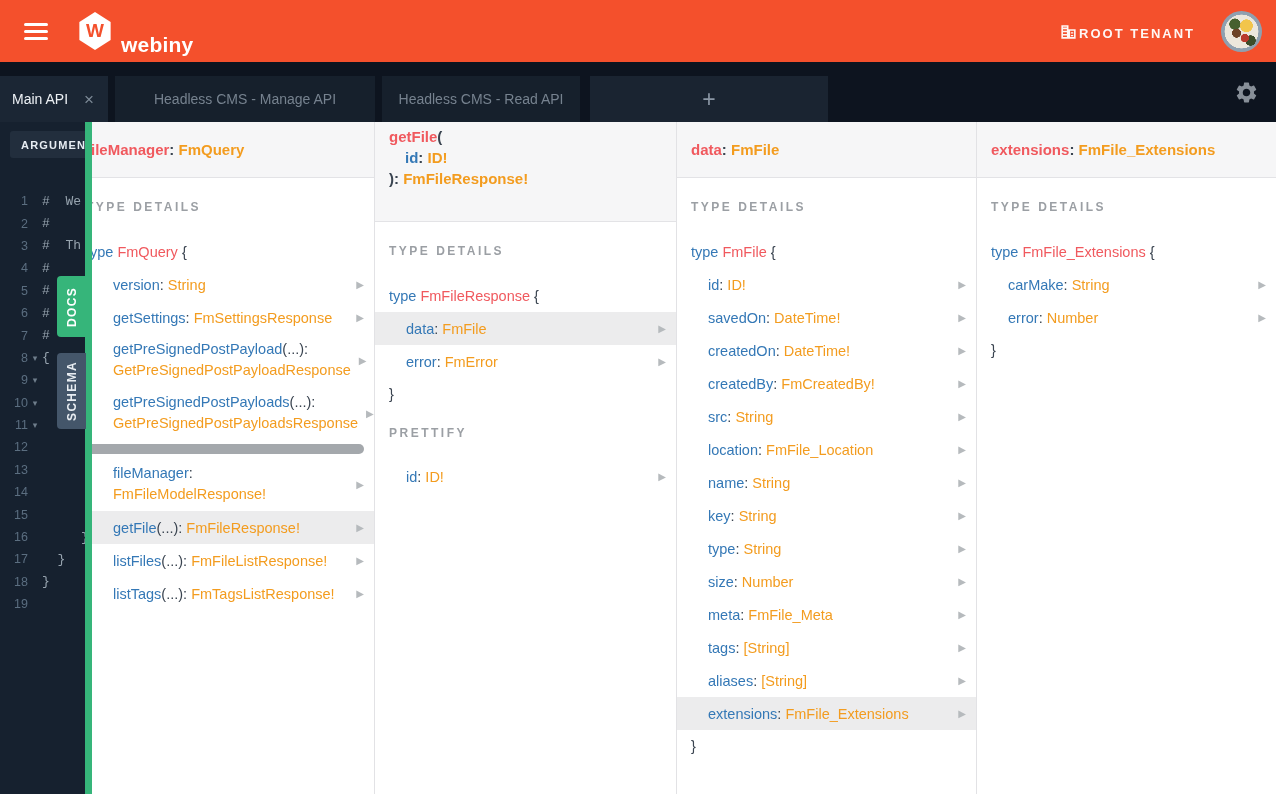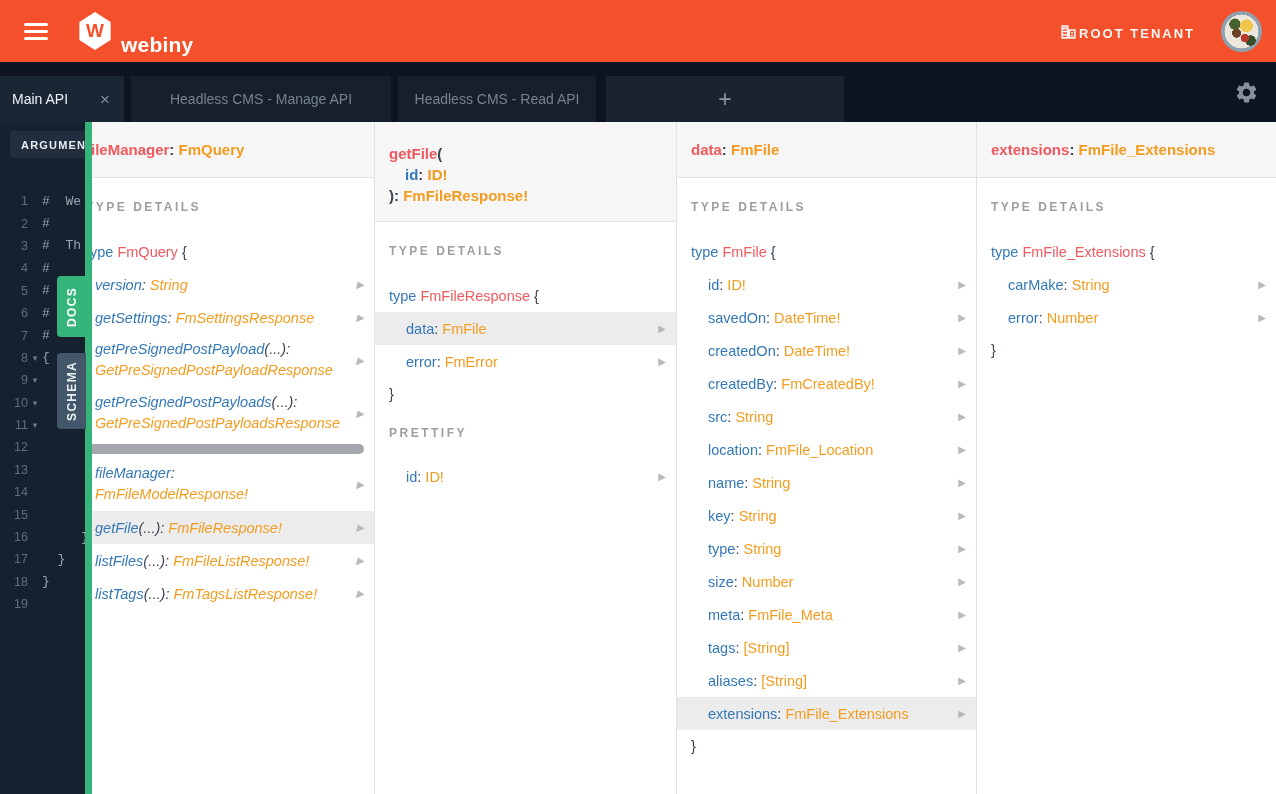--- a/index.html
+++ b/index.html
@@ -27,21 +27,21 @@
       radial-gradient(circle at 58% 66%, #b93b2c 0 11%, rgba(0,0,0,0) 12%),
       radial-gradient(circle at 34% 32%, #46602f 0 14%, rgba(0,0,0,0) 15%),
       radial-gradient(circle at 72% 72%, #3c4d2a 0 12%, rgba(0,0,0,0) 13%),
       radial-gradient(circle at 50% 50%, #ece7dc 0 58%, #8fa0b0 59% 100%); }
 
   
   .tabbar { position:absolute; left:0; top:62px; width:100%; height:60px; background:#0d141f; }
   .tabs { position:absolute; left:0; bottom:0; display:flex; align-items:flex-end; }
   .tab { height:46px; background:#16202c; color:#76828f; font-size:14px;
          display:flex; align-items:center; justify-content:center; cursor:pointer; }
-  .tab:nth-child(1){ width:124px; justify-content:flex-start; padding:0 12px; }
+  .tab:nth-child(1){ width:108px; justify-content:flex-start; padding:0 12px; }
   .tab:nth-child(2){ width:260px; margin-left:7px; }
   .tab:nth-child(3){ width:198px; margin-left:7px; }
   .tab:nth-child(4){ width:238px; margin-left:10px; }
   .tab--active { background:#1b2634; color:#edf1f5; }
   .tab-close { margin-left:auto; color:#7d8a97; font-size:17px; line-height:1; padding:2px; }
   .tab--plus { width:38px; margin-left:15px; background:#1a2431; color:#8b97a5; font-size:23px; }
   .gear { position:absolute; right:17px; top:18px; width:25px; height:25px; cursor:pointer; }
 
   
   .editor { position:absolute; left:0; top:122px; bottom:0; width:92px; background:#16212f; overflow:hidden; }
@@ -65,32 +65,32 @@
   .side-tab--schema { top:353px; height:76px; background:#44566a; color:#e8edf2; }
 
   
   .docs { position:absolute; left:92px; top:122px; right:0; bottom:0; background:#fff; display:flex; }
   .doc-col { overflow:hidden; position:relative; }
   .doc-col:nth-child(1){ width:283px; border-right:1px solid #e2e2e5; }
   .doc-col:nth-child(2){ width:302px; border-right:1px solid #e2e2e5; }
   .doc-col:nth-child(3){ width:300px; border-right:1px solid #e2e2e5; }
   .doc-col:nth-child(4){ flex:1; }
   .doc-head { background:#f6f6f7; border-bottom:1px solid #e3e3e6; height:56px; display:flex; align-items:center; }
-  .doc-head--tall { height:100px; display:block; padding-top:21px; }
+  .doc-head--tall { height:100px; display:block; padding-top:4px; }
   .doc-title { font-weight:bold; font-size:15px; padding:0 14px; line-height:21px; width:100%; }
   .doc-title-line--indent { padding-left:16px; }
   .doc-col--first .doc-title { margin-left:-20px; }
   .doc-label { margin-top:22px; padding:0 14px; height:16px; font-size:12px; letter-spacing:2.5px;
                color:#9b9fa4; font-weight:600; }
   .doc-col--first .doc-label, .doc-col--first .doc-line { margin-left:-20px; }
   .doc-line { margin-top:6px; margin-bottom:6px; padding:0 14px; font-size:14.5px; line-height:20px; }
   .doc-label + .doc-line { margin-top:26px; }
   .doc-row { min-height:33px; display:flex; align-items:center; padding:0 10px 0 31px;
              font-size:14.5px; cursor:pointer; }
-  .doc-col--first .doc-row { padding-left:3px;font-style:italic; }
+  .doc-col--first .doc-row { padding-left:21px; }
   .doc-label + .doc-row { margin-top:18px; }
   .doc-row--hl { background:#ececed; }
   .doc-row--two .doc-row-text { line-height:21px; padding:5px 0 6px; }
   .doc-arrow { margin-left:auto; color:#b6babd; font-size:10px; padding-left:8px; }
   .doc-scrollbar { height:10px; border-radius:5px; background:#a4a8ac; margin:4px 10px 4px 0; cursor:pointer; }
   .doc-col--first .doc-scrollbar { margin-left:-20px; }
 
   .sg-fn { color:#3478b6; }           
   .sg-kw { color:#3478b6; }           
   .sg-tn { color:#f0595e; }           

